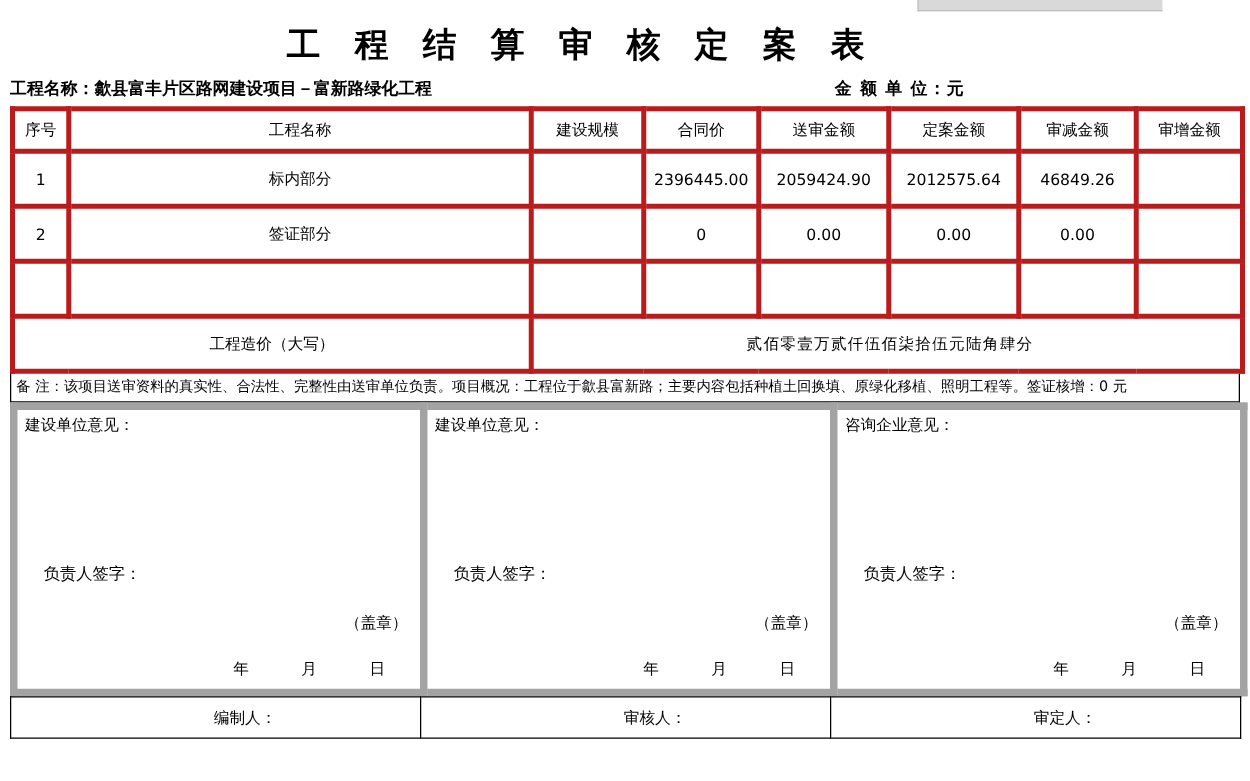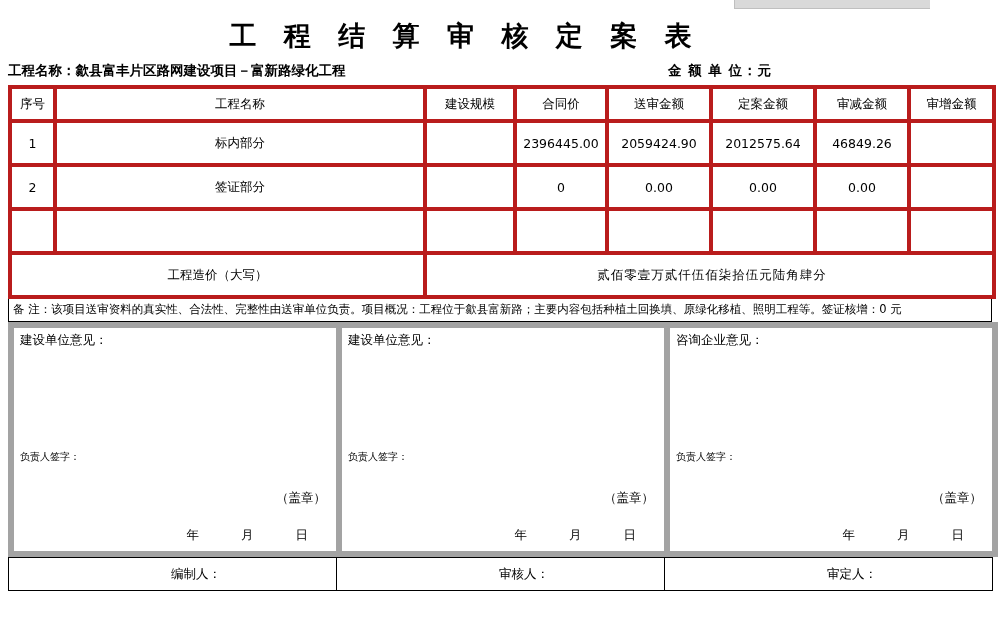--- a/index.html
+++ b/index.html
@@ -126,23 +126,23 @@
   }
   .op-inner {
     position: relative;
     height: 100%;
   }
   .op-title {
     font-size: 12.5px;
   }
   .op-sign {
     position: absolute;
-    left: 0;
+    left: 15px;
     top: 118px;
-    font-size: 10px;
+    font-size: 13px;
   }
   .op-seal {
     position: absolute;
     right: 4px;
     top: 158px;
     font-size: 12.5px;
   }
   .op-date {
     position: absolute;
     left: 0;

